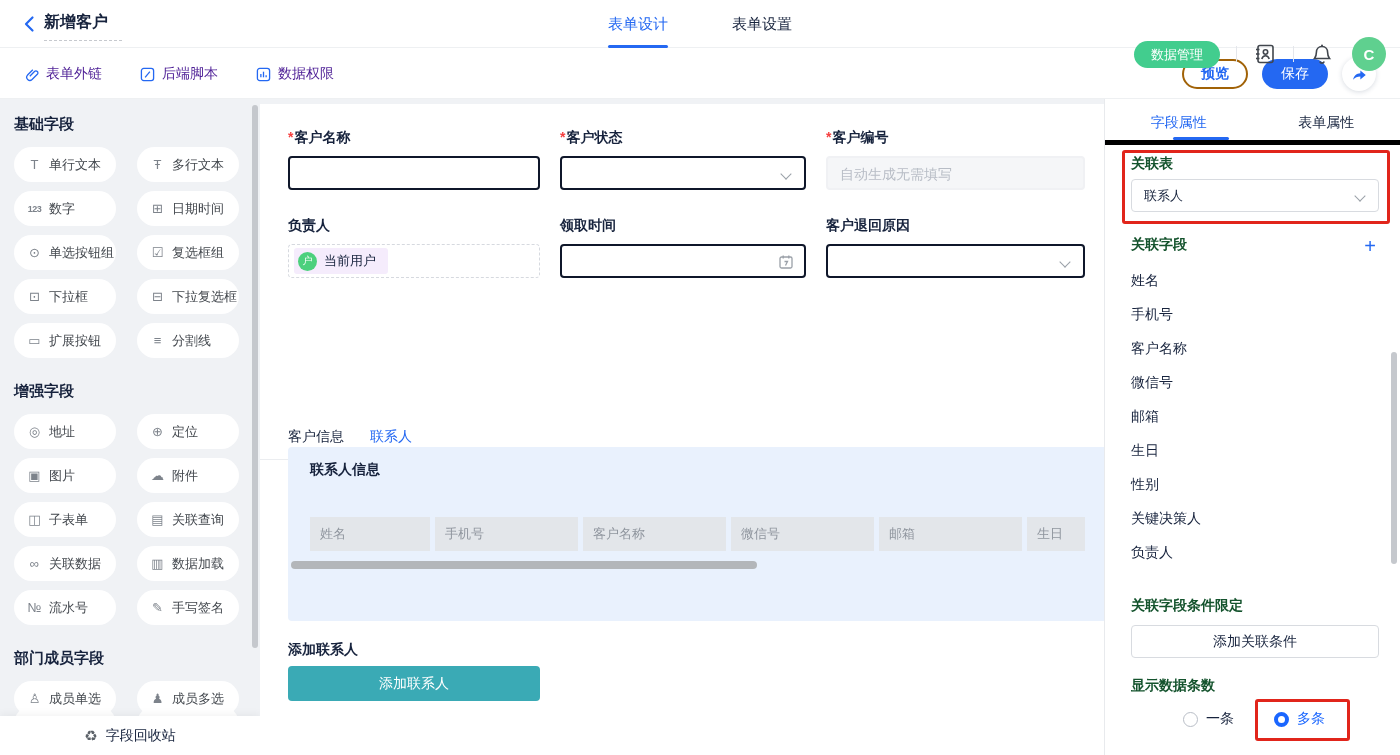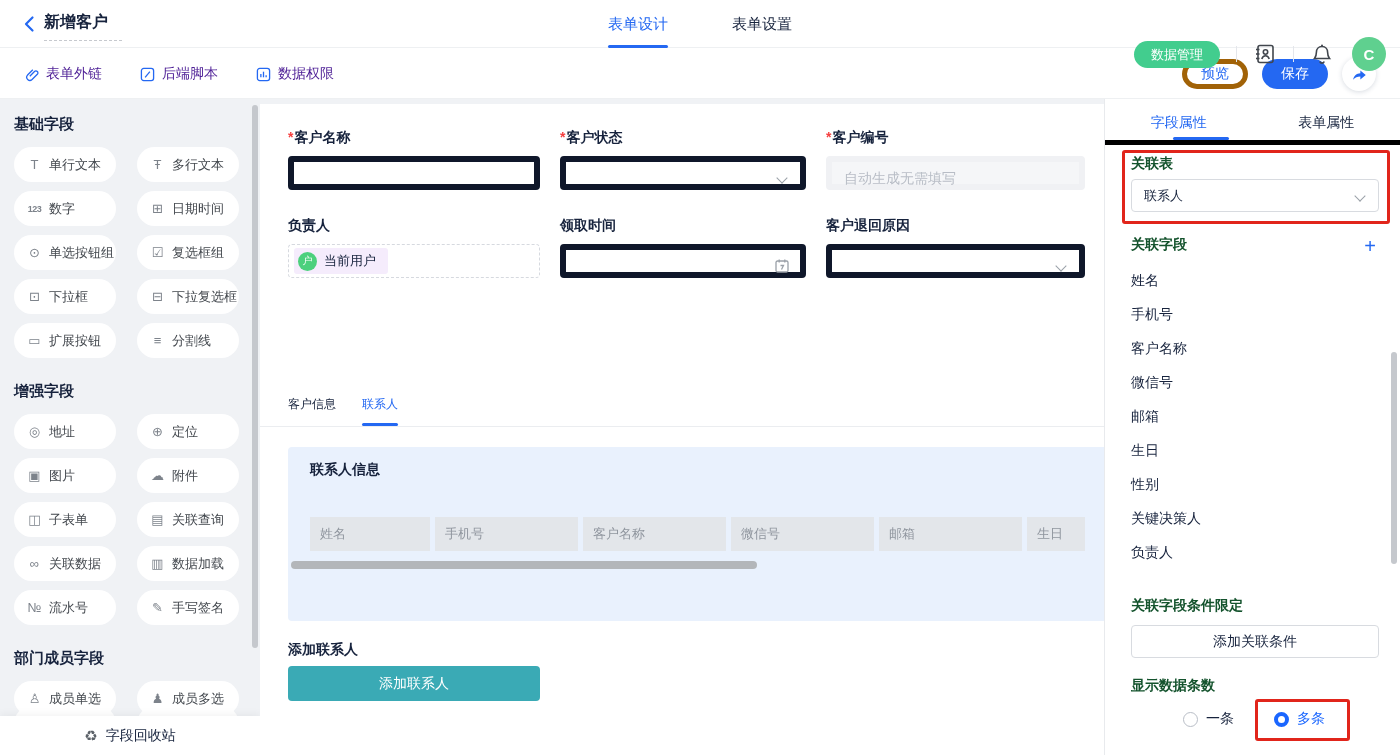--- a/index.html
+++ b/index.html
@@ -20,21 +20,21 @@
   .pill-green { height:27px; padding:0 17px; border-radius:14px; background:#42cd8e; color:#fff; font-size:13px; line-height:27px; cursor:pointer; }
   .hdr-divider { width:1px; height:16px; background:#e4e6eb; margin:0 16px; }
   .hdr-icon { width:24px; height:24px; cursor:pointer; color:#41464d; }
   .avatar { width:34px; height:34px; border-radius:50%; background:#5fd08f; color:#fff; font-size:15px; font-weight:700; display:flex; align-items:center; justify-content:center; margin:0 14px 0 18px; cursor:pointer; }
 
   
   .toolbar { position:absolute; left:0; top:49px; width:1400px; height:50px; background:#fff; border-bottom:1px solid #eef0f2; z-index:4; }
   .tb-links { position:absolute; left:24px; top:0; height:50px; display:flex; align-items:center; gap:38px; }
   .tb-link { display:flex; align-items:center; gap:7px; color:#4c1d95; font-size:14px; cursor:pointer; }
   .tb-right { position:absolute; right:24px; top:0; height:50px; display:flex; align-items:center; gap:14px; }
-  .btn-outline { width:66px; height:30px; border:5px solid #a16207; color:#2468f2; background:#fff; border-radius:15px; font-size:14px; display:flex; align-items:center; justify-content:center; cursor:pointer; }
+  .btn-outline { width:66px; height:30px; border:2px solid #a16207; color:#2468f2; background:#fff; border-radius:15px; font-size:14px; display:flex; align-items:center; justify-content:center; cursor:pointer;font-weight:bold; }
   .btn-primary { width:66px; height:30px; background:#2468f2; color:#fff; border-radius:15px; font-size:14px; display:flex; align-items:center; justify-content:center; cursor:pointer; }
   .btn-circle { width:34px; height:34px; border-radius:50%; background:#fff; box-shadow:0 1px 5px rgba(31,56,88,.18); display:flex; align-items:center; justify-content:center; cursor:pointer; }
 
   
   .sidebar { position:absolute; left:0; top:99px; width:260px; height:656px; background:#f0f2f5; overflow:hidden; }
   .sb-inner { padding:16px 0 0 14px; }
   .sec-title { font-size:15px; font-weight:700; color:#17233d; margin-bottom:13px; }
   .pill-grid { display:grid; grid-template-columns:102px 102px; column-gap:21px; row-gap:9px; margin-bottom:24px; }
   .fpill { height:35px; background:#fff; border-radius:18px; display:flex; align-items:center; padding-left:12px; gap:6px; font-size:13px; color:#42474d; cursor:pointer; white-space:nowrap; overflow:hidden; }
   .fpill .fi { color:#7d838b; font-size:13px; width:17px; text-align:center; flex:none; }
@@ -46,31 +46,31 @@
   .sb-scroll { position:absolute; left:252px; top:6px; width:6px; height:543px; background:#c5c8cd; border-radius:3px; }
 
   
   .canvas { position:absolute; left:260px; top:99px; width:844px; height:656px; background:#fff; }
   .canvas-strip { position:absolute; left:0; top:0; width:100%; height:5px; background:#f0f2f5; }
   .frow { position:absolute; left:28px; right:19px; display:flex; justify-content:space-between; }
   .frow1 { top:30px; } .frow2 { top:118px; }
   .fcol0 { width:252px; } .fcol1 { width:246px; } .fcol2 { width:259px; }
   .flabel { font-size:14px; font-weight:700; color:#17233d; margin-bottom:9px; }
   .req.active::before { content:"*"; color:#f53f3f; margin-right:1px; }
-  .ctrl { height:34px; border:6px solid #0f172a; border-radius:4px; background:#fff; position:relative; cursor:text; }
+  .ctrl { height:34px; border:2px solid #0f172a; border-radius:4px; background:#fff; position:relative; cursor:text; }
   .ctrl.select { cursor:pointer; }
   .ctrl.disabled { background:#f5f6f8; border-color:#f0f1f4; color:#b8bdc6; font-size:14px; line-height:32px; padding-left:12px; cursor:default; }
   .chev { position:absolute; right:14px; top:12px; width:8px; height:8px; border-right:1.5px solid #9aa0a8; border-bottom:1.5px solid #9aa0a8; transform:rotate(45deg); }
   .dashed-box { height:34px; border:1px dashed #d6d9df; border-radius:4px; display:flex; align-items:center; padding-left:5px; cursor:pointer; }
   .user-tag { height:26px; background:#f5ecfc; border-radius:3px; display:flex; align-items:center; gap:7px; padding:0 12px 0 4px; font-size:13px; color:#17233d; }
   .user-tag .tag-ic { width:19px; height:19px; border-radius:50%; background:#4cd07d; color:#fff; font-size:10px; display:flex; align-items:center; justify-content:center; }
   .cal-ic { position:absolute; right:10px; top:8px; }
 
   .canvas-tabs { position:absolute; left:0; right:0; top:297px; padding-left:28px; display:flex; gap:26px; border-bottom:1px solid #ebedf0; }
-  .ctab { position:relative; font-size:12px; color:#17233d; padding-bottom:13px; cursor:pointer; }
+  .ctab { position:relative; font-size:14px; color:#17233d; padding-bottom:13px; cursor:pointer;margin-top:32px; }
   .ctab.active { color:#2468f2; }
   .ctab.active::after { content:""; position:absolute; left:0; right:0; bottom:0; height:3px; background:#2468f2; border-radius:2px; }
 
   .subpanel { position:absolute; left:28px; top:348px; width:932px; height:174px; background:#e9f1fd; border-radius:4px; }
   .subpanel-title { position:absolute; left:22px; top:14px; font-size:14px; font-weight:700; color:#17233d; }
   .panel-ic { position:absolute; top:4px; width:31px; height:31px; border-radius:50%; background:#fff; box-shadow:0 1px 4px rgba(31,56,88,.12); display:flex; align-items:center; justify-content:center; cursor:pointer; }
   .panel-ic.copy { right:47px; }
   .panel-ic.trash { right:8px; }
   .corner-ic { position:absolute; right:7px; top:46px; cursor:pointer; }
   .sub-table { position:absolute; left:22px; top:70px; width:775px; display:flex; gap:5px; overflow:hidden; }

